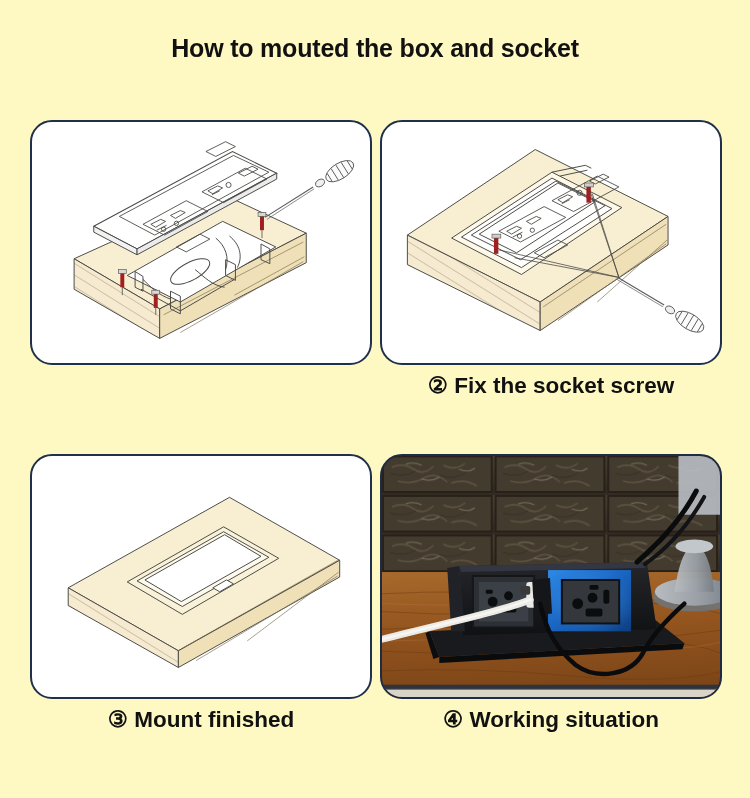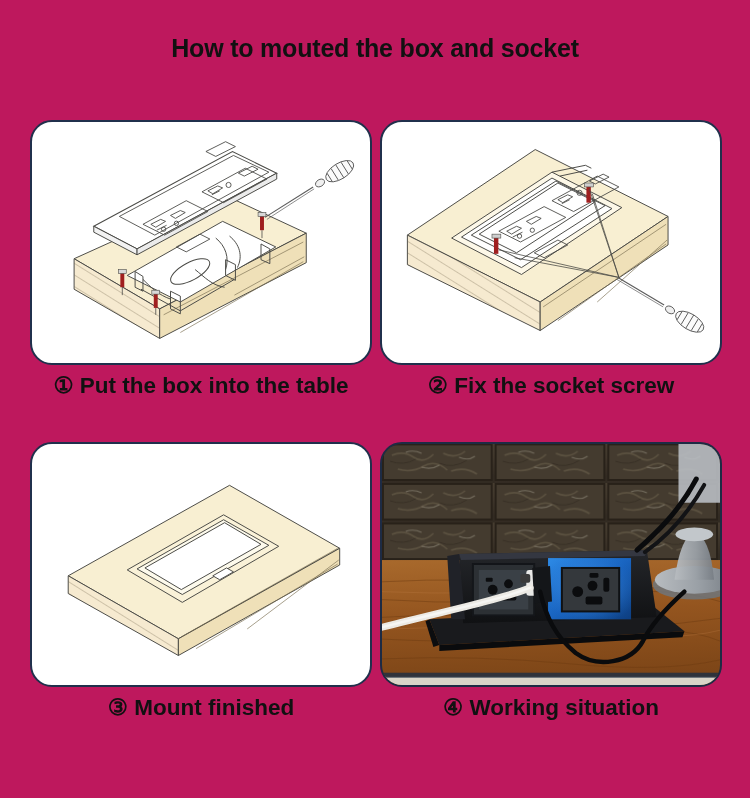--- a/index.html
+++ b/index.html
@@ -10,21 +10,21 @@
     width: 750px;
     height: 798px;
     background: #ffffff;
     font-family: "Liberation Sans", sans-serif;
     overflow: hidden;
   }
   .page {
     position: relative;
     width: 750px;
     height: 798px;
-    background: #be185d;
+    background: #fef9c3;
   }
   .title {
     position: absolute;
     top: 34px;
     left: 0;
     width: 750px;
     text-align: center;
     font-size: 25px;
     font-weight: bold;
     color: #111111;
@@ -36,21 +36,21 @@
     left: 30px;
     width: 692px;
     height: 618px;
   }
   .cell {
     position: absolute;
     width: 342px;
     height: 245px;
   }
   .cell.r1 { top: 0; }
-  .cell.r2 { top: 322px; }
+  .cell.r2 { top: 334px; }
   .cell.c1 { left: 0; }
   .cell.c2 { left: 350px; }
 
   .panel {
     position: relative;
     width: 342px;
     height: 245px;
     box-sizing: border-box;
     border: 2.5px solid #20304c;
     border-radius: 22px;
@@ -180,21 +180,20 @@
               <ellipse cx="312" cy="50" rx="16" ry="8" fill="#fbfbfb"></ellipse>
               <line x1="300" y1="45" x2="300" y2="55"></line>
               <line x1="306" y1="43" x2="306" y2="57"></line>
               <line x1="312" y1="42" x2="312" y2="58"></line>
               <line x1="318" y1="43" x2="318" y2="57"></line>
               <line x1="324" y1="45" x2="324" y2="55"></line>
             </g>
           </g>
         </svg>
       </div>
-      <div class="caption">① Put the box into the table</div>
     </div>
 
     <div class="cell r1 c2">
       <div class="panel">
         <svg viewBox="0 0 342 245">
           <defs>
             <pattern id="hatch2" width="10" height="10" patternTransform="rotate(-58)" patternUnits="userSpaceOnUse">
               <line x1="0" y1="0" x2="0" y2="10" stroke="#6e6247" stroke-width="0.8"></line>
             </pattern>
           </defs>

